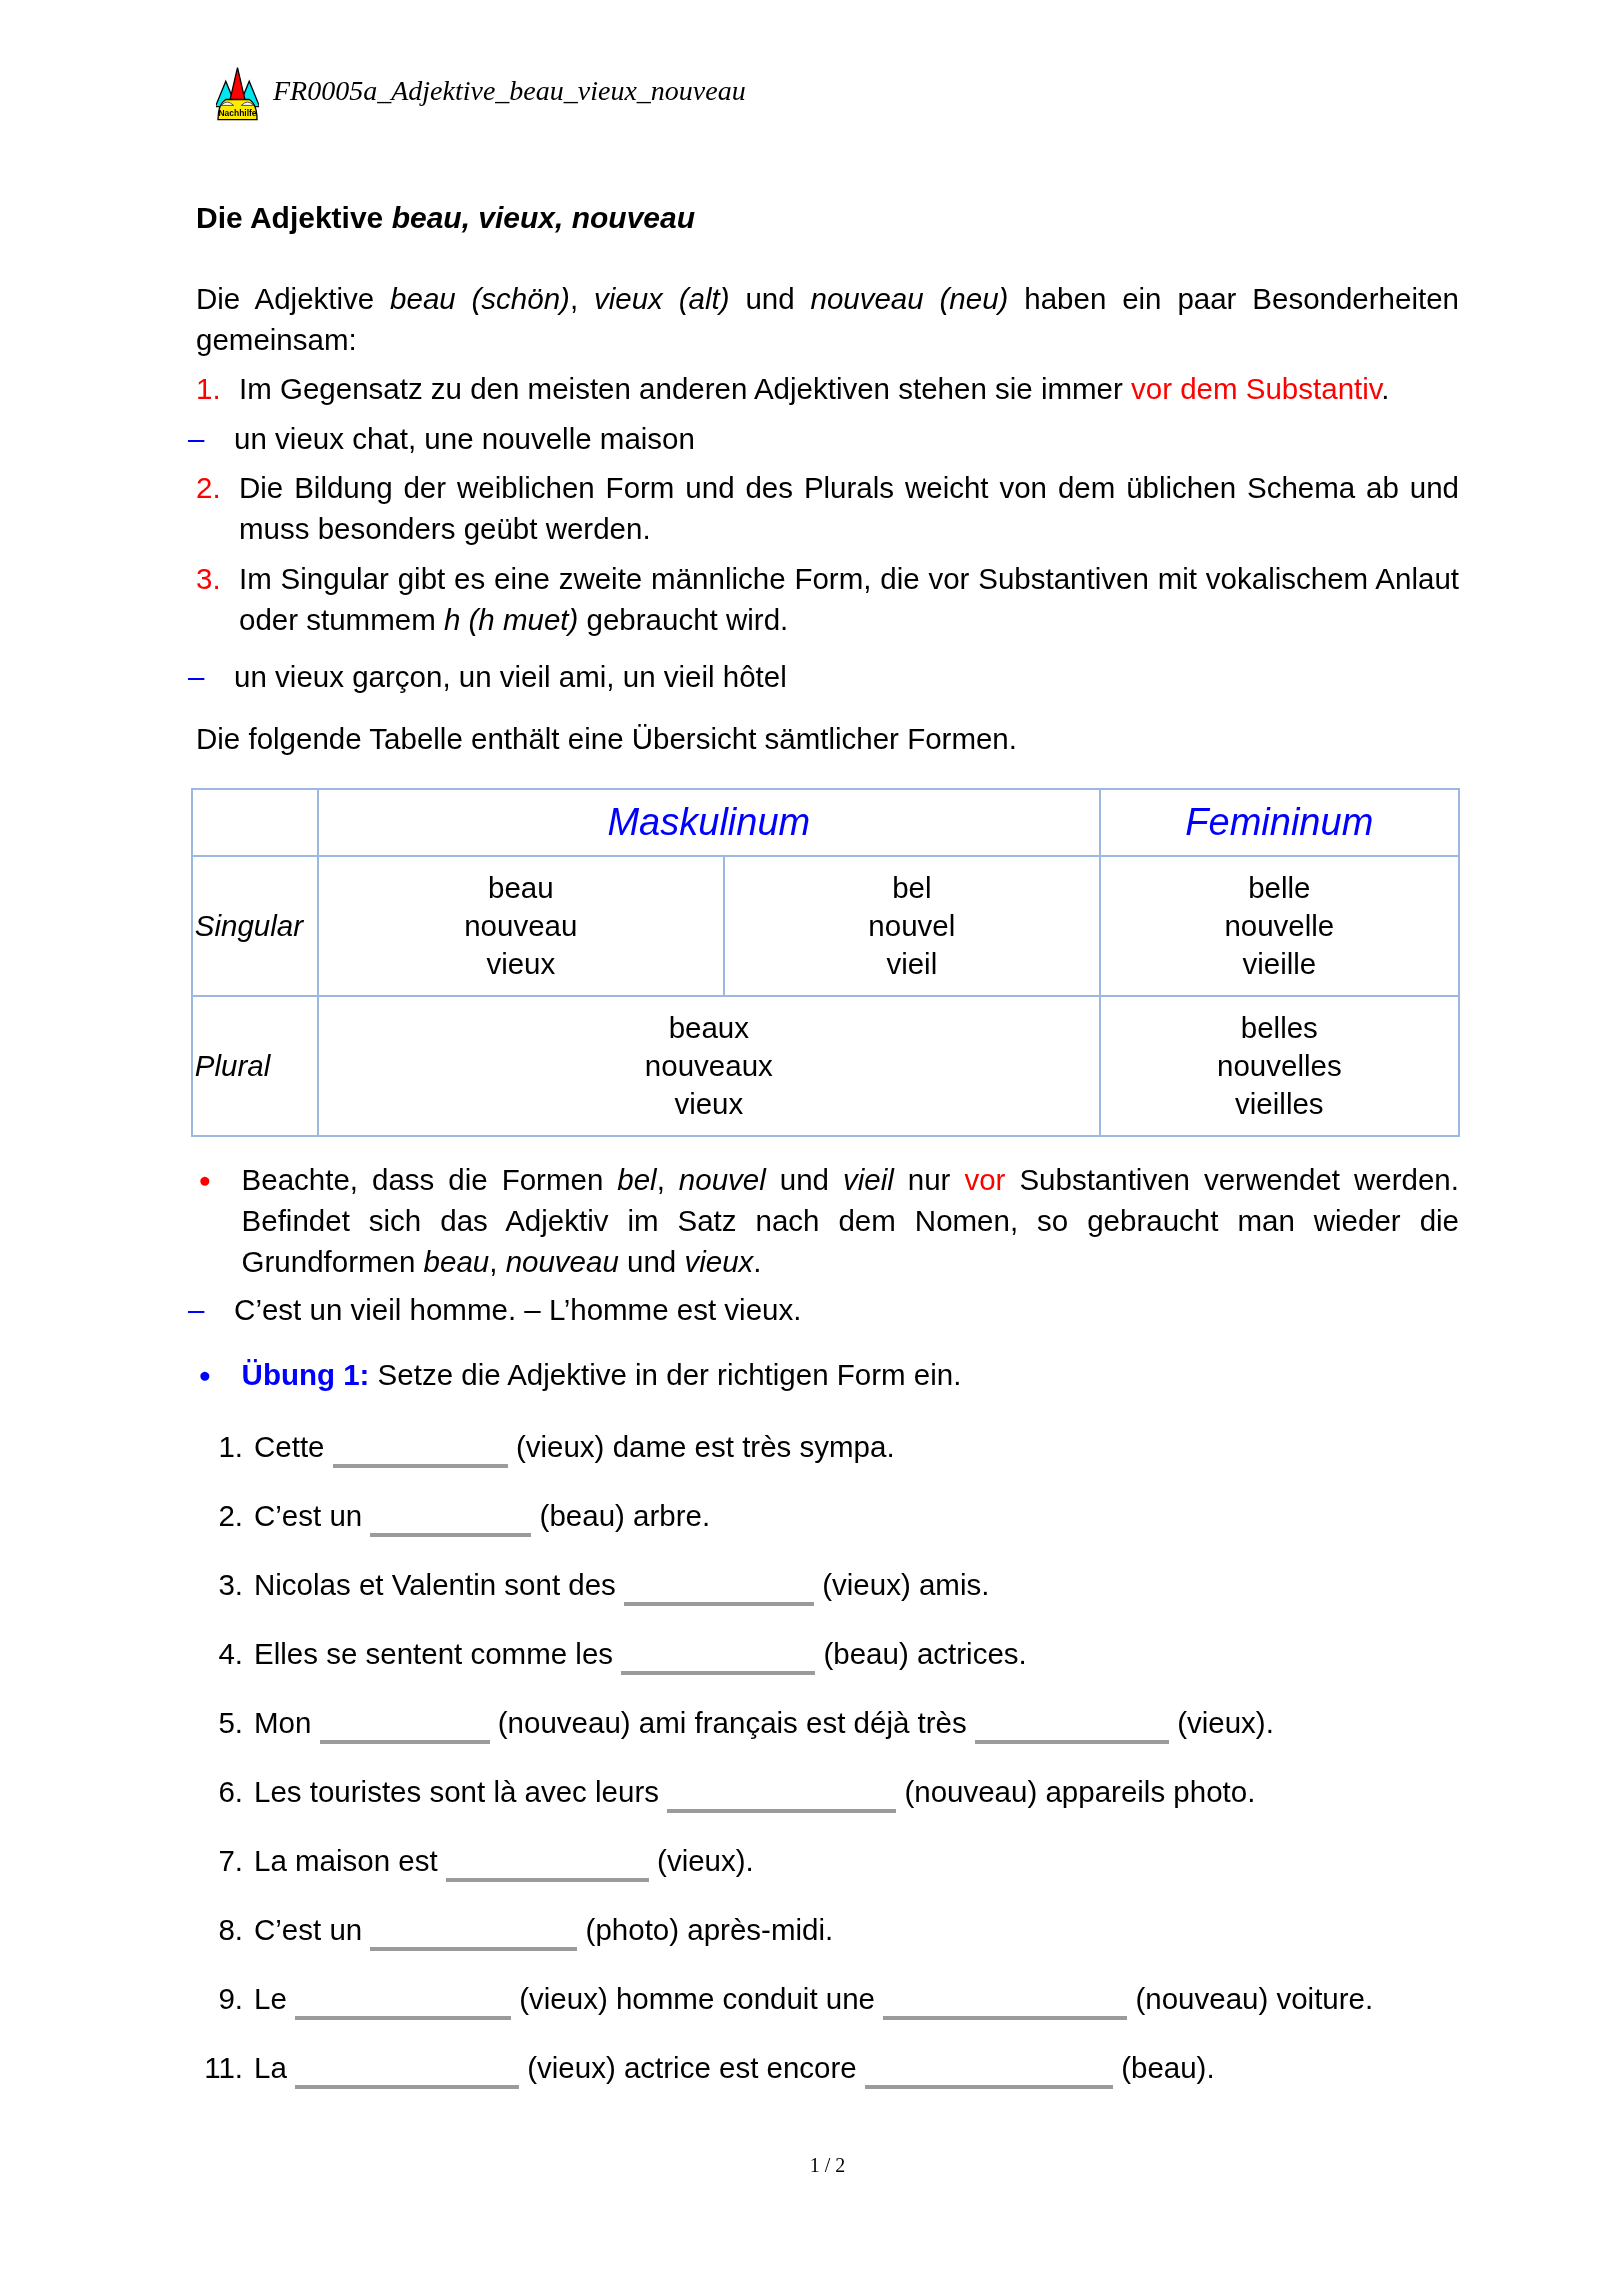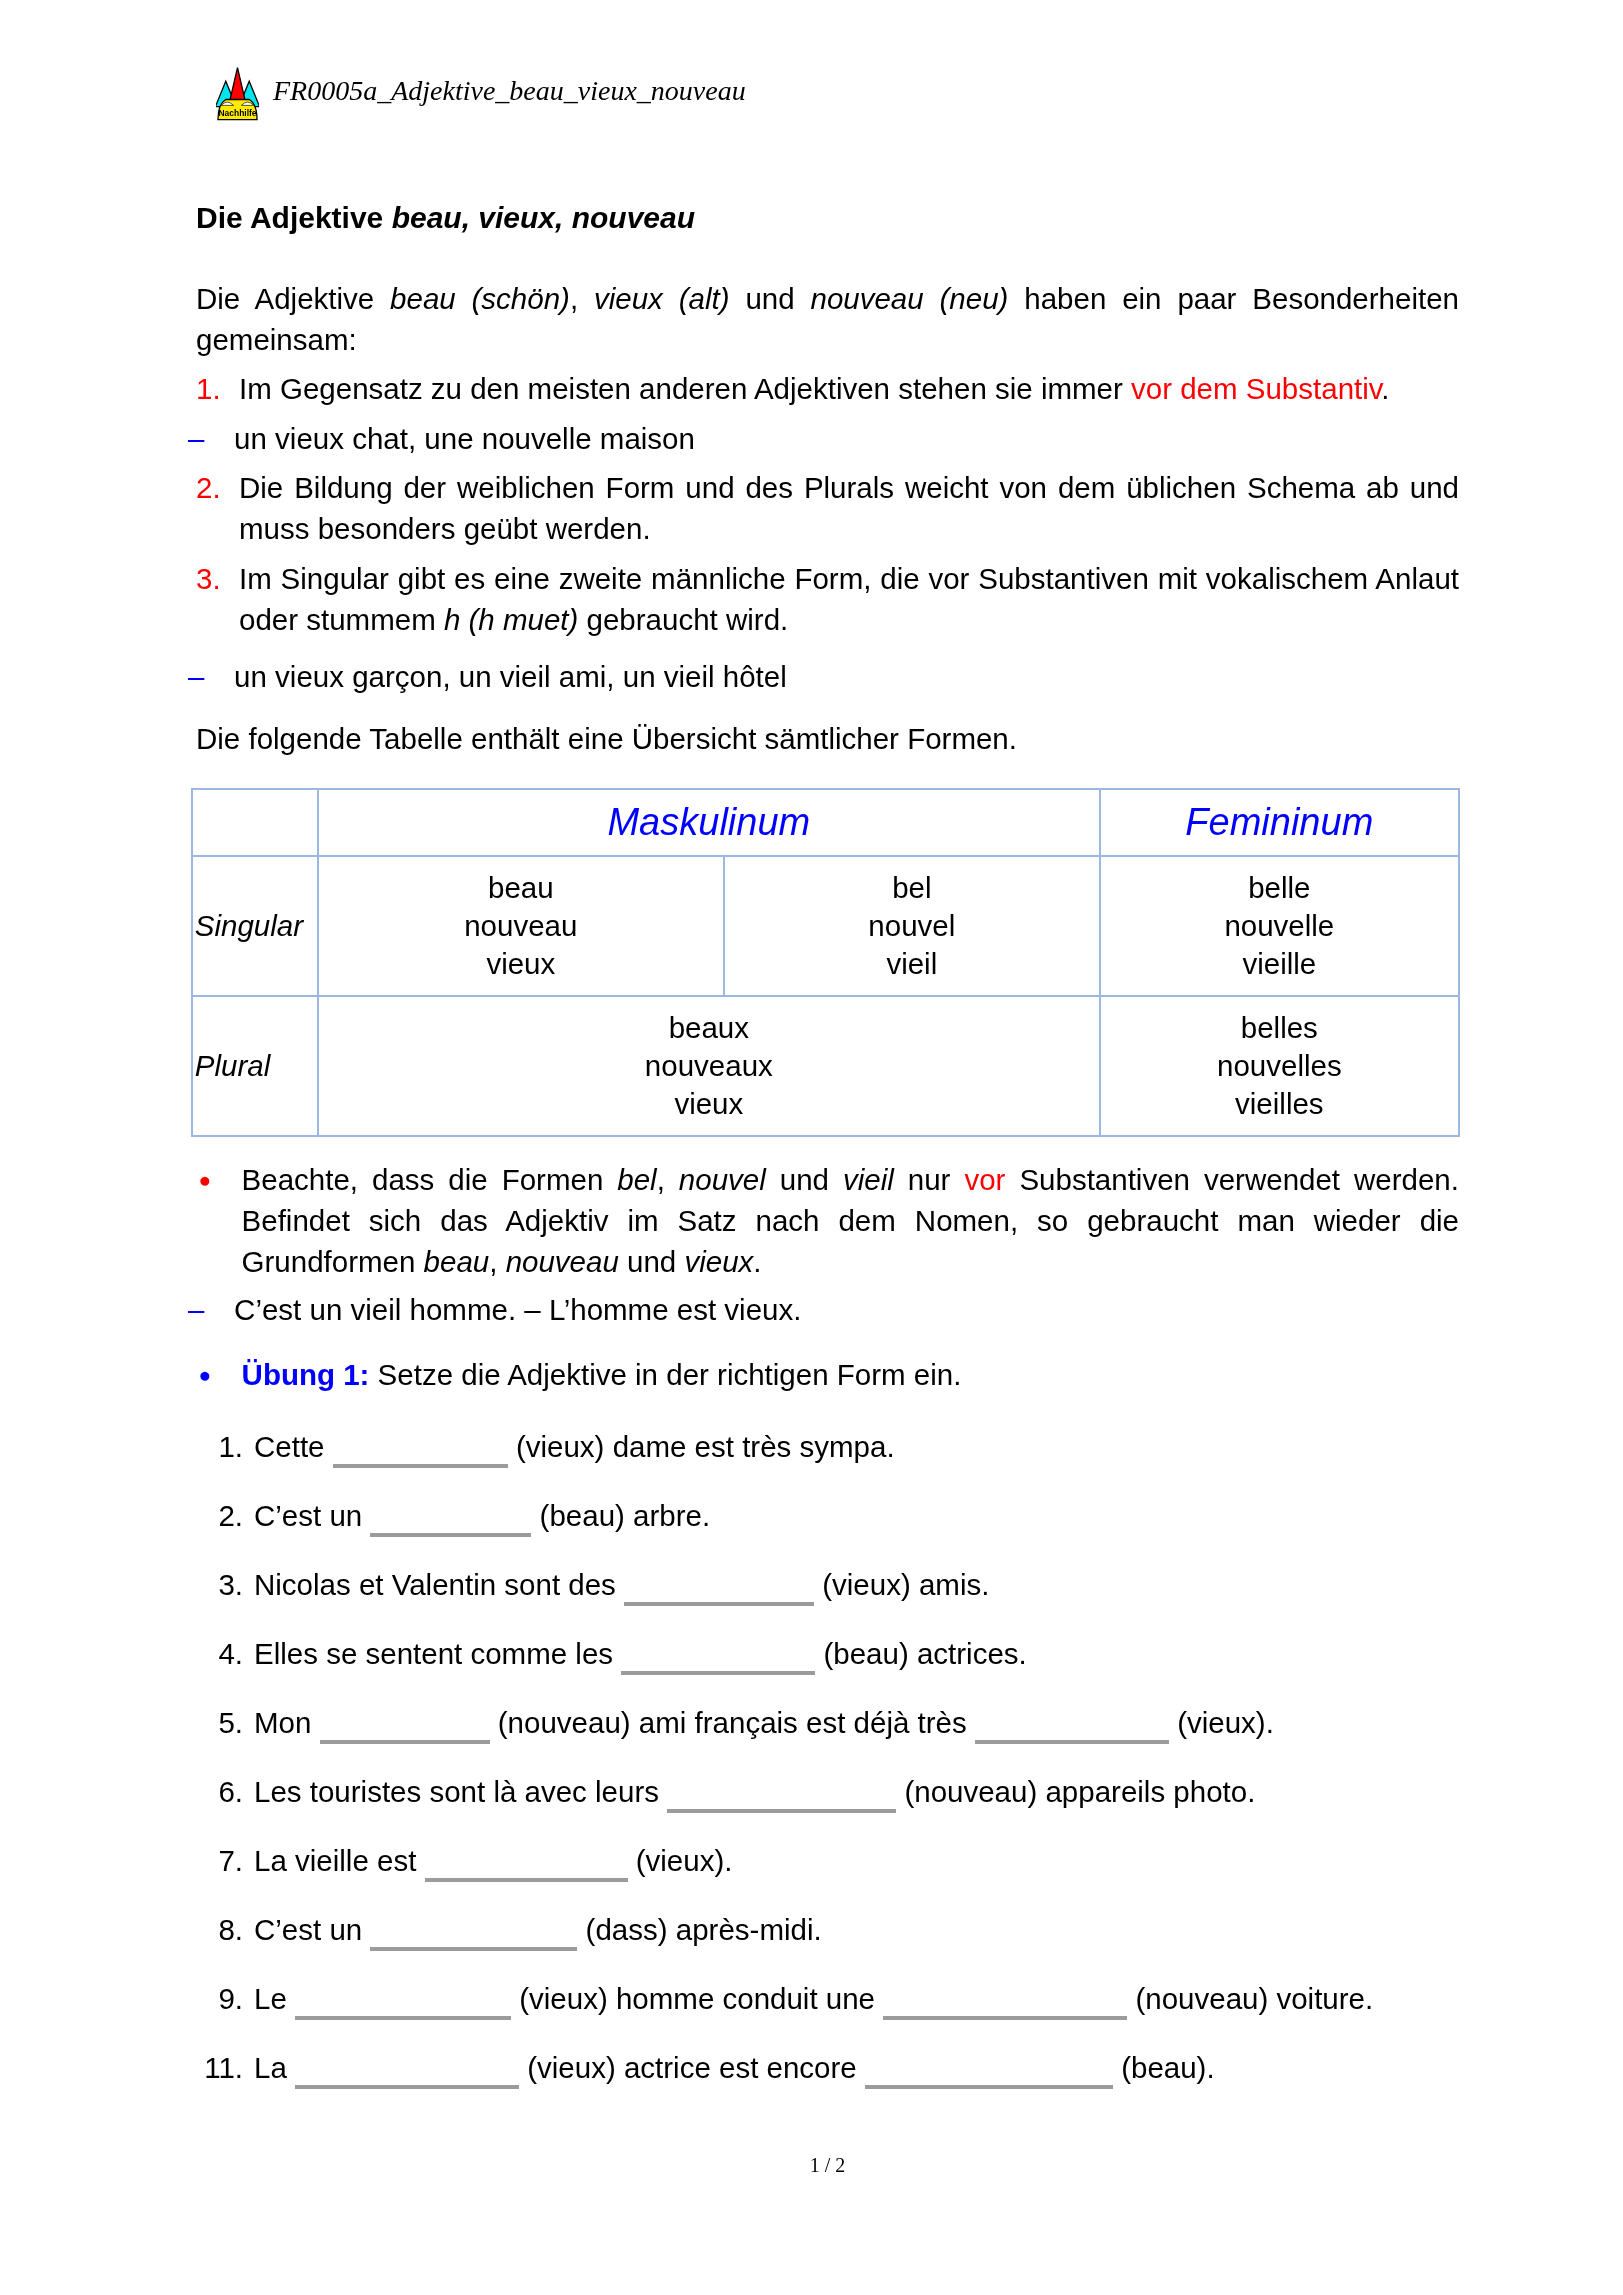--- a/index.html
+++ b/index.html
@@ -209,25 +209,25 @@
       <div class="ex">
         <span class="exnum">5.</span>
         <span class="body"><span>Mon </span><span class="blank" style="width: 170px;"></span><span> (nouveau) ami français est déjà très </span><span class="blank" style="width: 194px;"></span><span> (vieux).</span></span>
       </div>
       <div class="ex">
         <span class="exnum">6.</span>
         <span class="body"><span>Les touristes sont là avec leurs </span><span class="blank" style="width: 229px;"></span><span> (nouveau) appareils photo.</span></span>
       </div>
       <div class="ex">
         <span class="exnum">7.</span>
-        <span class="body"><span>La vieille est </span><span class="blank" style="width: 203px;"></span><span> (vieux).</span></span>
+        <span class="body"><span>La maison est </span><span class="blank" style="width: 203px;"></span><span> (vieux).</span></span>
       </div>
       <div class="ex">
         <span class="exnum">8.</span>
-        <span class="body"><span>C’est un </span><span class="blank" style="width: 207px;"></span><span> (dass) après-midi.</span></span>
+        <span class="body"><span>C’est un </span><span class="blank" style="width: 207px;"></span><span> (photo) après-midi.</span></span>
       </div>
       <div class="ex">
         <span class="exnum">9.</span>
         <span class="body"><span>Le </span><span class="blank" style="width: 216px;"></span><span> (vieux) homme conduit une </span><span class="blank" style="width: 244px;"></span><span> (nouveau) voiture.</span></span>
       </div>
       <div class="ex">
         <span class="exnum">11.</span>
         <span class="body"><span>La </span><span class="blank" style="width: 224px;"></span><span> (vieux) actrice est encore </span><span class="blank" style="width: 248px;"></span><span> (beau).</span></span>
       </div>
     </div>

